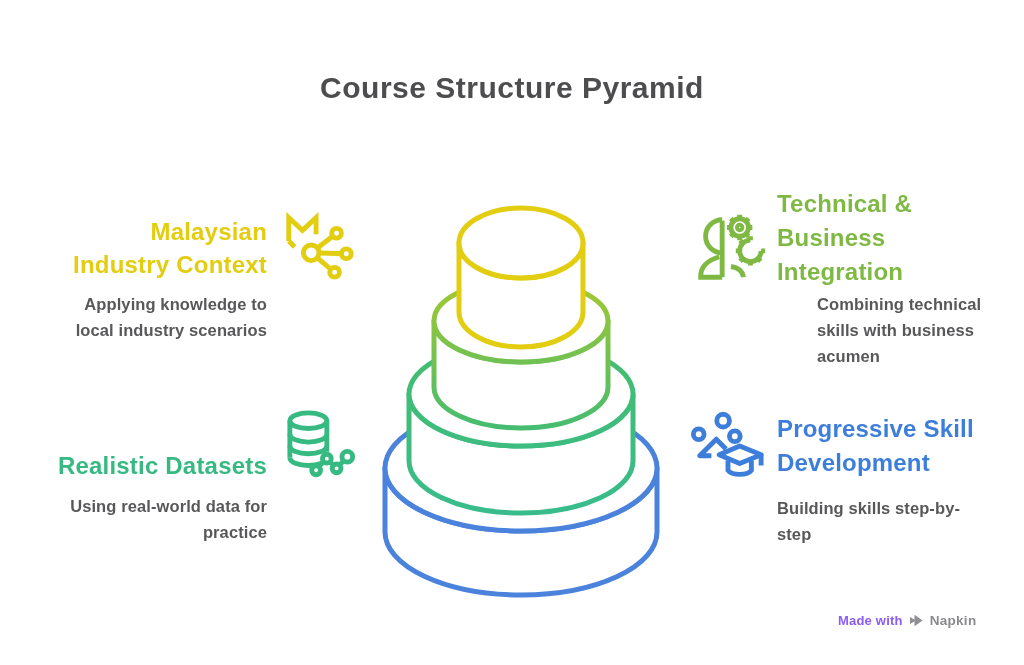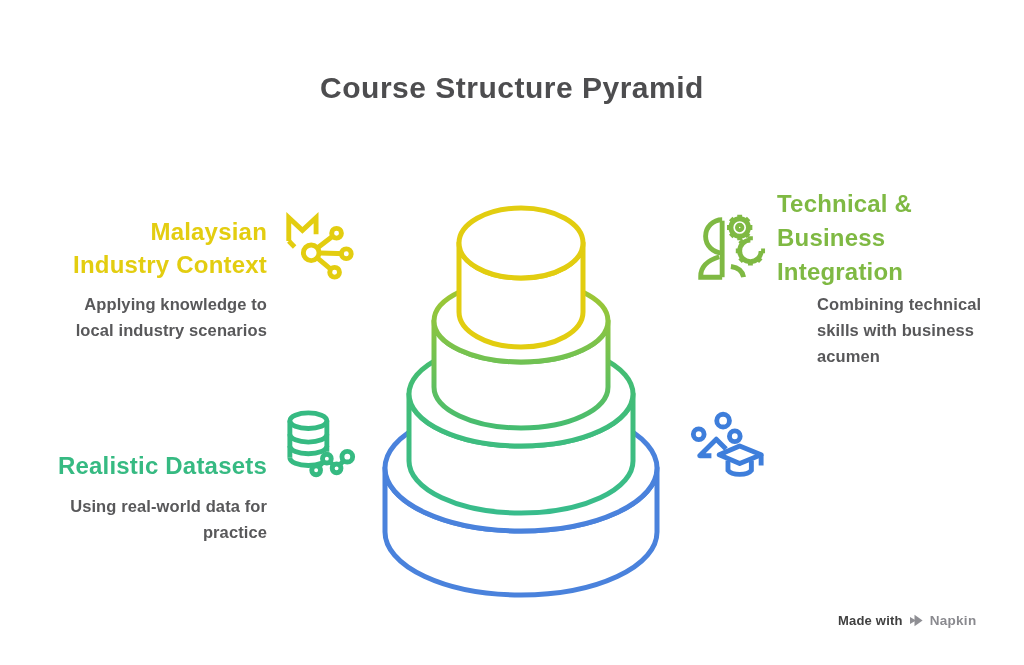--- a/index.html
+++ b/index.html
@@ -23,21 +23,21 @@
   .desc-tl{right:757px;top:291px;width:300px;}
   .heading-tr{left:777px;top:175px;width:240px;color:#7FB943;line-height:34px;margin-top:12px;}
   .desc-tr{left:777px;top:291px;width:240px;margin-left:40px;}
   .heading-bl{right:757px;top:449px;width:320px;color:#36BA82;}
   .desc-bl{right:757px;top:493px;width:300px;}
   .heading-br{left:777px;top:412px;width:240px;color:#3E7EDB;line-height:34px;}
   .desc-br{left:777px;top:495px;width:240px;}
   .watermark{
     position:absolute;left:838px;top:613px;display:flex;align-items:center;gap:6px;
   }
-  .made-with{font-size:13px;font-weight:600;color:#404040;letter-spacing:0.2px;}
+  .made-with{font-size:13px;font-weight:600;color:#8b5cf6;letter-spacing:0.2px;}
   .brand{font-size:13.5px;font-weight:700;color:#8A8A8F;letter-spacing:0.3px;text-align:right;}
 </style>
 </head>
 <body>
 
 <div class="canvas">
 
   <div class="page-title">Course Structure Pyramid</div>
 
   <div class="abs section-heading align-right heading-tl">Malaysian
@@ -81,20 +81,24 @@
     <path d="M5 26 A19 8 0 0 0 43 26"></path>
     <path d="M5 38 A19 8 0 0 0 43 38"></path>
     <path d="M5 50 A19 8 0 0 0 43 50"></path>
     <path d="M32 62 L43 51 L53 61 L64 49"></path>
     <circle cx="32" cy="63" r="4.5" fill="#fff"></circle>
     <circle cx="43" cy="51" r="4.5" fill="#fff"></circle>
     <circle cx="53" cy="61" r="4.5" fill="#fff"></circle>
     <circle cx="64" cy="49" r="5.5" fill="#fff"></circle>
   </svg>
 
+  <div class="abs section-heading heading-br">Progressive Skill
+Development</div>
+  <div class="abs section-desc desc-br">Building skills step-by-
+step</div>
   <svg class="abs" style="left:688px;top:404px" width="78" height="83" viewBox="0 0 80 85" fill="none" stroke="#3E7EDB" stroke-width="5">
     <circle cx="11" cy="31" r="5.5"></circle>
     <circle cx="36" cy="17" r="6.5"></circle>
     <circle cx="48" cy="33" r="5.5"></circle>
     <path d="M24 53 L12 53 L29 36 L39 46" stroke-linejoin="round"></path>
     <path d="M32 52 L53 43 L75 52 L53 61 Z" stroke-linejoin="round"></path>
     <path d="M41 58 L41 68 C45 73.5 61 73.5 65 68 L65 58"></path>
     <path d="M75 52 L75 63"></path>
   </svg>
 

